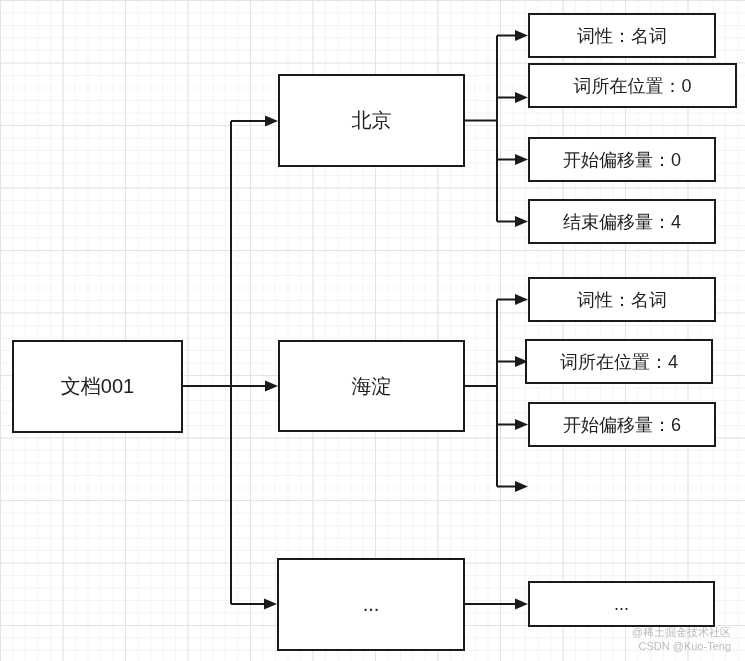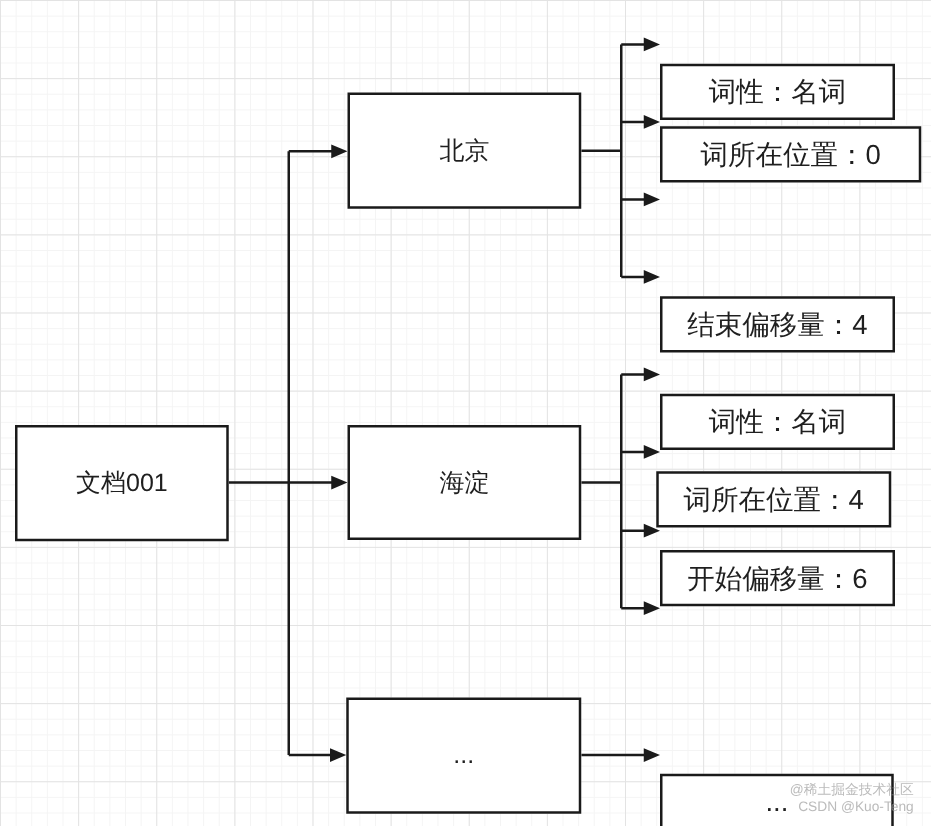--- a/index.html
+++ b/index.html
@@ -13,21 +13,21 @@
       linear-gradient(to right,#f4f4f4 1px,transparent 1px),
       linear-gradient(to bottom,#f4f4f4 1px,transparent 1px);
     background-size:62.5px 62.5px,62.5px 62.5px,12.5px 12.5px,12.5px 12.5px;
   }
   .node{
     position:absolute;box-sizing:border-box;background:#ffffff;
     border:2px solid #1a1a1a;display:flex;align-items:center;justify-content:center;
     color:#1f1f1f;text-align:center;
   }
   .node.main{font-size:20px;}
-  .node.detail{font-size:22px;margin-top:38px;}
+  .node.detail{font-size:18px;}
   svg.wires{position:absolute;left:0;top:0;width:745px;height:661px;pointer-events:none;}
   svg.wires path{stroke:#1a1a1a;stroke-width:2;fill:none;}
   svg.wires polygon{fill:#1a1a1a;stroke:none;}
   .watermark{
     position:absolute;right:14px;bottom:8px;text-align:right;
     color:rgba(150,150,150,0.65);font-size:11px;line-height:14px;white-space:nowrap;
   }
 </style>
 </head>
 <body>
@@ -70,20 +70,23 @@
   <div class="node main" style="left:277px;top:558px;width:188px;height:93px">
     <span>...</span>
   </div>
 
   <div class="node detail" style="left:528px;top:13px;width:188px;height:45px">
     <span>词性：名词</span>
   </div>
   <div class="node detail" style="left:528px;top:63px;width:209px;height:45px">
     <span>词所在位置：0</span>
   </div>
+  <div class="node detail" style="left:528px;top:137px;width:188px;height:45px">
+    <span>开始偏移量：0</span>
+  </div>
   <div class="node detail" style="left:528px;top:199px;width:188px;height:45px">
     <span>结束偏移量：4</span>
   </div>
 
   <div class="node detail" style="left:528px;top:277px;width:188px;height:45px">
     <span>词性：名词</span>
   </div>
   <div class="node detail" style="left:525px;top:339px;width:188px;height:45px">
     <span>词所在位置：4</span>
   </div>

